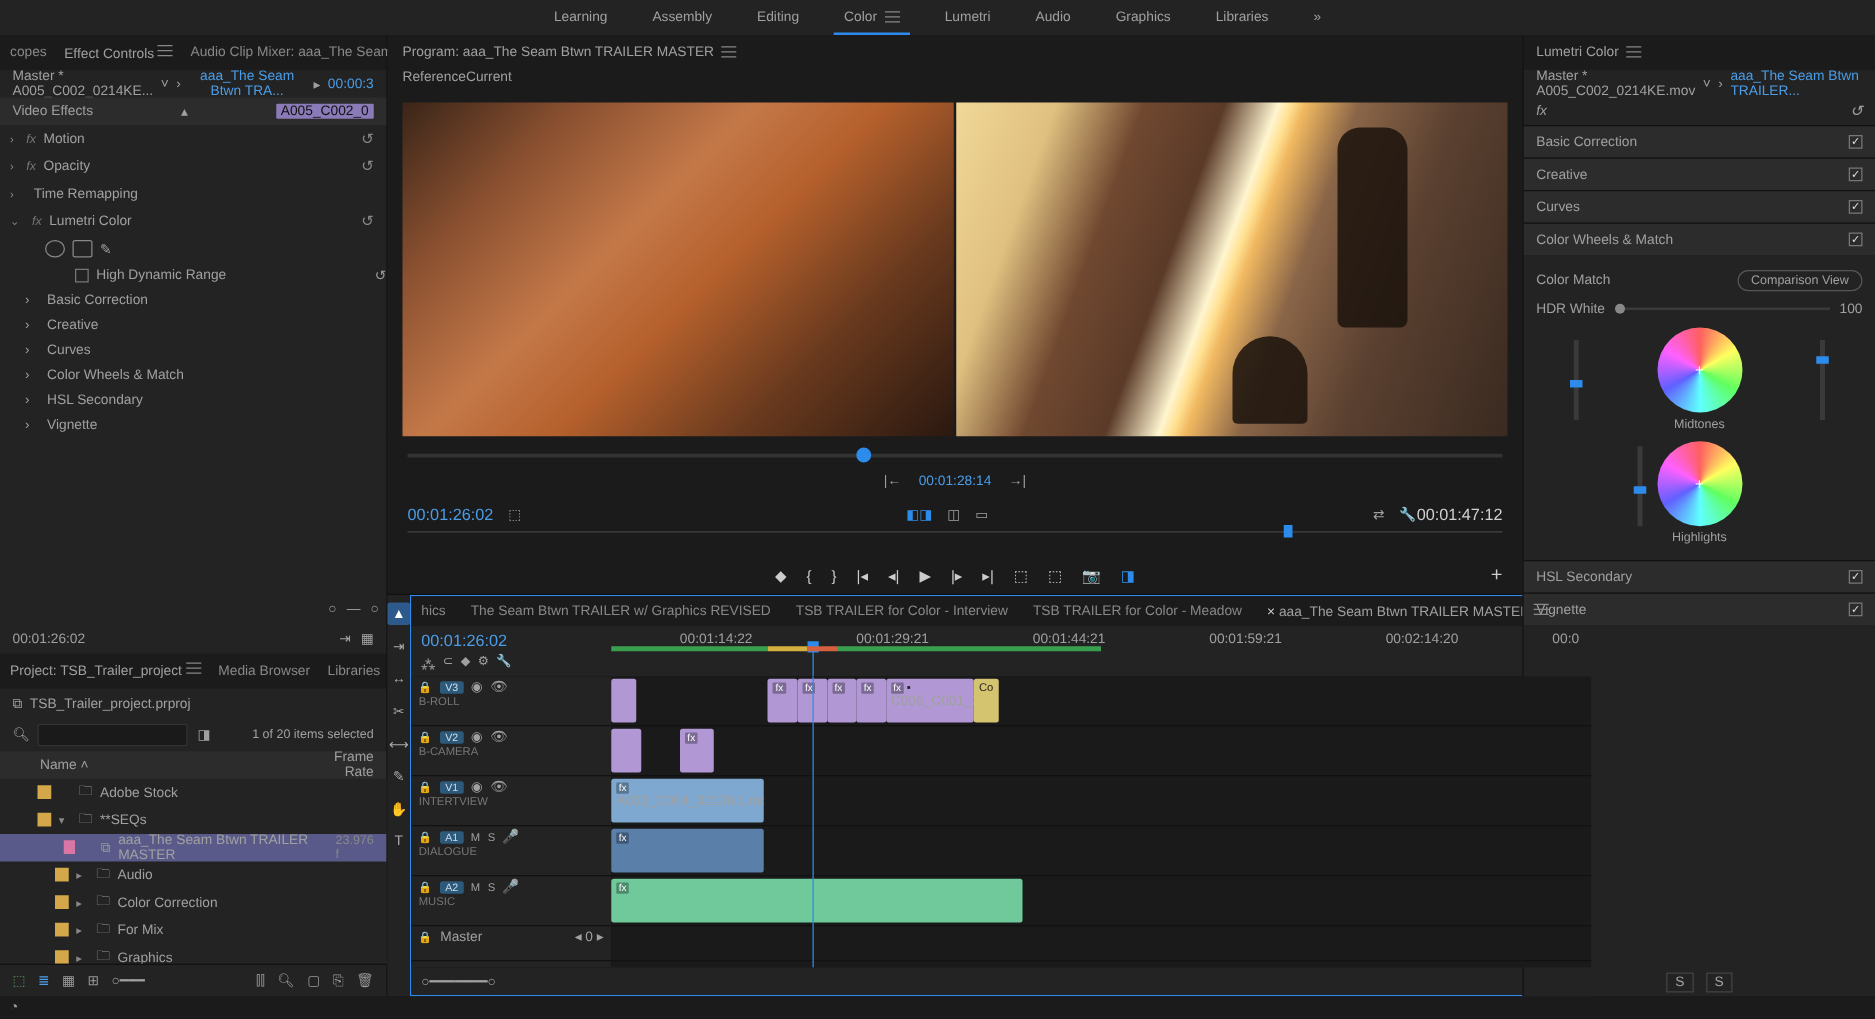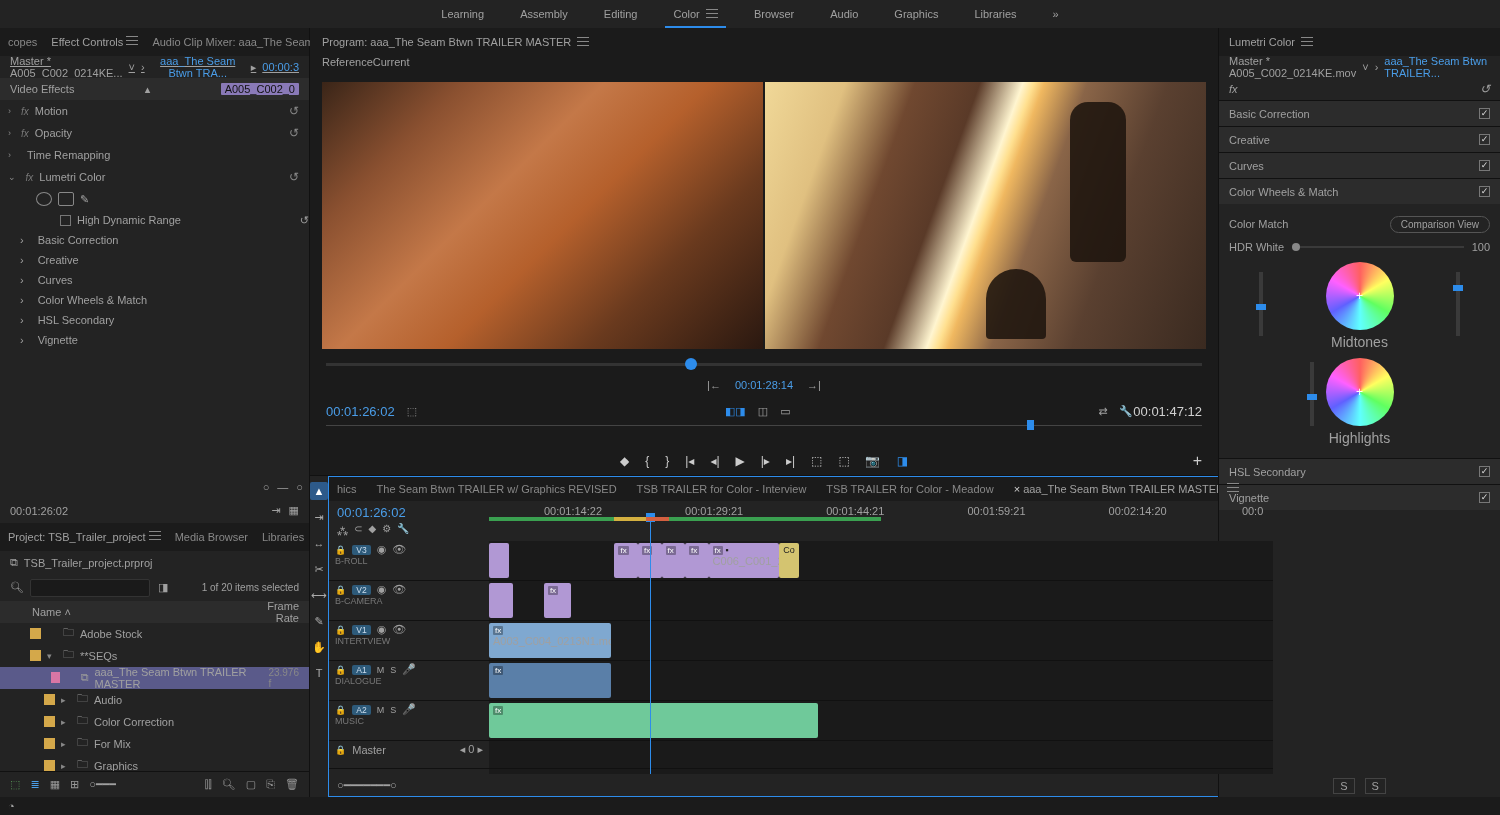--- a/index.html
+++ b/index.html
@@ -8,21 +8,21 @@
 .topbar .ws { padding:0 18px; height:28px; display:flex; align-items:center; cursor:pointer; position:relative; }
 .topbar .ws.active { color:#2d8ceb; }
 .topbar .ws.active::after { content:""; position:absolute; bottom:0; left:10px; right:10px; height:2px; background:#2d8ceb; }
 .main { flex:1; display:flex; min-height:0; }
 .left { width:310px; display:flex; flex-direction:column; background:#232323; border-right:1px solid #111; }
 .center { flex:1; display:flex; flex-direction:column; min-width:0; }
 .right { width:282px; background:#232323; border-left:1px solid #111; display:flex; flex-direction:column; }
 .panel-tabs { height:28px; display:flex; align-items:center; padding:0 8px; background:#1b1b1b; gap:14px; font-size:10.5px; }
 .panel-tabs .tab { cursor:pointer; white-space:nowrap; color:#888; }
 .panel-tabs .tab.active { color:#d0d0d0; }
-.crumb { height:22px; padding:0 10px; display:flex; align-items:center; gap:6px; font-size:10px; background:#232323;text-decoration:underline; }
+.crumb { height:22px; padding:0 10px; display:flex; align-items:center; gap:6px; font-size:10px; background:#232323; }
 .crumb .link { color:#4a9de8; cursor:pointer;text-align:center; }
 .crumb .tc { margin-left:auto; color:#4a9de8; }
 .effects { flex:0 0 auto; background:#232323; }
 .eff-header { height:22px; padding:0 10px; display:flex; align-items:center; justify-content:space-between; background:#2c2c2c; font-size:10.5px; }
 .eff-item { height:22px; padding:0 10px 0 22px; display:flex; align-items:center; gap:6px; font-size:10.5px; }
 .eff-item .fx { font-style:italic; color:#777; font-size:10px; }
 .eff-item .reset { margin-left:auto; cursor:pointer; color:#888; font-size:12px; }
 .eff-item .chev { cursor:pointer; font-size:9px; color:#888; margin-left:-14px; margin-right:4px; }
 .eff-sub { padding-left:46px; height:20px; display:flex; align-items:center; font-size:10.5px; }
 .eff-tools { padding-left:36px; height:22px; display:flex; align-items:center; gap:6px; }
@@ -120,39 +120,39 @@
 .lum-btn { margin-left:auto; padding:2px 10px; border:1px solid #555; border-radius:10px; cursor:pointer; font-size:10px; }
 .lum-btn.fill { background:#4a4a4a; border-color:#666; }
 .lum-slider { display:flex; align-items:center; height:22px; gap:8px; font-size:10.5px; color:#666; }
 .lum-slider .track { flex:1; height:2px; background:#3a3a3a; position:relative; }
 .lum-slider .track .dot { position:absolute; width:8px; height:8px; background:#888; border-radius:50%; top:-3px; left:0; }
 .wheels { display:flex; flex-wrap:wrap; justify-content:space-around; padding:4px 0; }
 .wheel-group { display:flex; flex-direction:column; align-items:center; gap:4px; position:relative; }
 .wheel-group.top { width:100%; }
 .wheel { width:68px; height:68px; border-radius:50%; background:conic-gradient(#ff6060,#ffff60,#60ff60,#60ffff,#6060ff,#ff60ff,#ff6060); position:relative; }
 .wheel::after { content:"+"; position:absolute; top:50%; left:50%; transform:translate(-50%,-50%); color:#fff; font-size:12px; }
-.wheel-label { font-size:14px; }
+.wheel-label { font-size:10px; }
 .vslider { width:4px; height:64px; background:#3a3a3a; position:absolute; }
 .vslider .knob { width:10px; height:6px; background:#2d8ceb; position:absolute; left:-3px; top:50%; }
 .statusbar { height:18px; background:#1b1b1b; padding:0 8px; display:flex; align-items:center; }
 .hamburger { display:inline-block; width:12px; height:10px; cursor:pointer; position:relative; }
 .hamburger::before,.hamburger::after,.hamburger span { content:""; position:absolute; left:0; right:0; height:1px; background:#888; }
 .hamburger::before { top:0; } .hamburger span { top:4px; } .hamburger::after { top:8px; }
 </style>
 </head>
 <body>
 
 <div class="topbar">
   <div class="ws">Learning</div>
   <div class="ws">Assembly</div>
   <div class="ws">Editing</div>
   <div class="ws active"><span>Color</span>&nbsp;&nbsp;<span class="hamburger">
         <span></span>
       </span></div>
-  <div class="ws">Browser</div>
+  <div class="ws">Lumetri</div>
   <div class="ws">Audio</div>
   <div class="ws">Graphics</div>
   <div class="ws">Libraries</div>
   <div class="ws">»</div>
 </div>
 
 <div class="main">
 
   <div class="left">
     <div class="panel-tabs">

